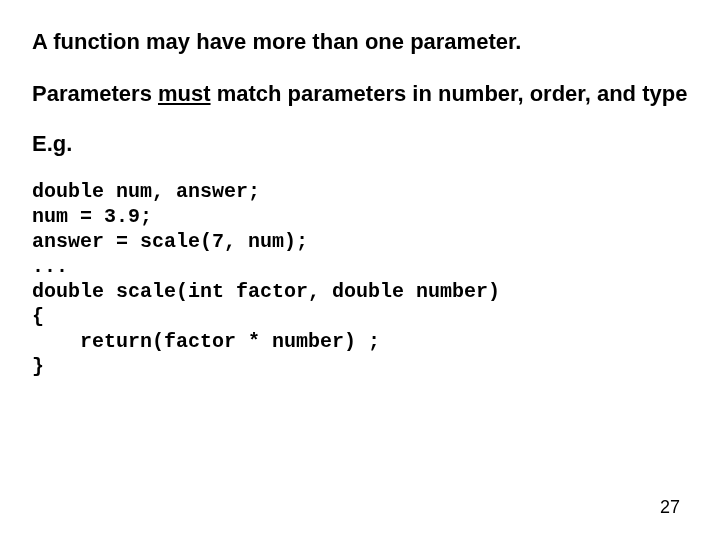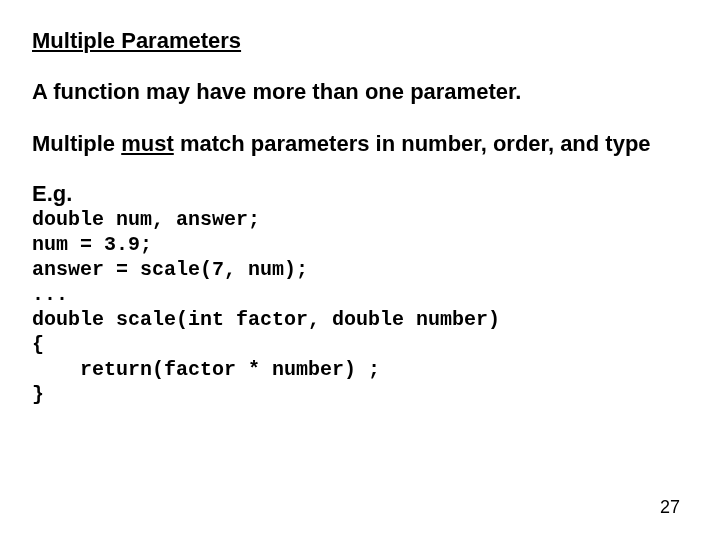--- a/index.html
+++ b/index.html
@@ -27,20 +27,21 @@
   .para {
     font-size: 22px;
     font-weight: bold;
     line-height: 1.25;
     margin-bottom: 24px;
   }
   .u { text-decoration: underline; margin-top: 15px; }
   .eg {
     font-size: 22px;
     font-weight: bold;
+    margin-bottom: 22px;
   }
   .code {
     font-family: "Courier New", Courier, monospace;
     font-size: 20px;
     font-weight: bold;
     line-height: 1.25;
     white-space: pre;
   }
   .pagenum {
     position: absolute;
@@ -49,26 +50,25 @@
     font-size: 18px;
     font-weight: normal;
     margin-top: 40px;
   }
 </style>
 </head>
 <body>
 
 <div class="slide">
 
-  <div class="title">Multiple Parameters</div>
 
   <div class="para">A function may have more than one parameter.</div>
 
   <div class="para">
-    <span>Multiple </span><span class="u">must</span><span> match parameters in number, order, and type</span>
+    <span>Parameters </span><span class="u">must</span><span> match parameters in number, order, and type</span>
   </div>
 
   <div class="eg">E.g.</div>
 
   <div class="code">double num, answer;
 num = 3.9;
 answer = scale(7, num);
 ...
 double scale(int factor, double number)
 {

